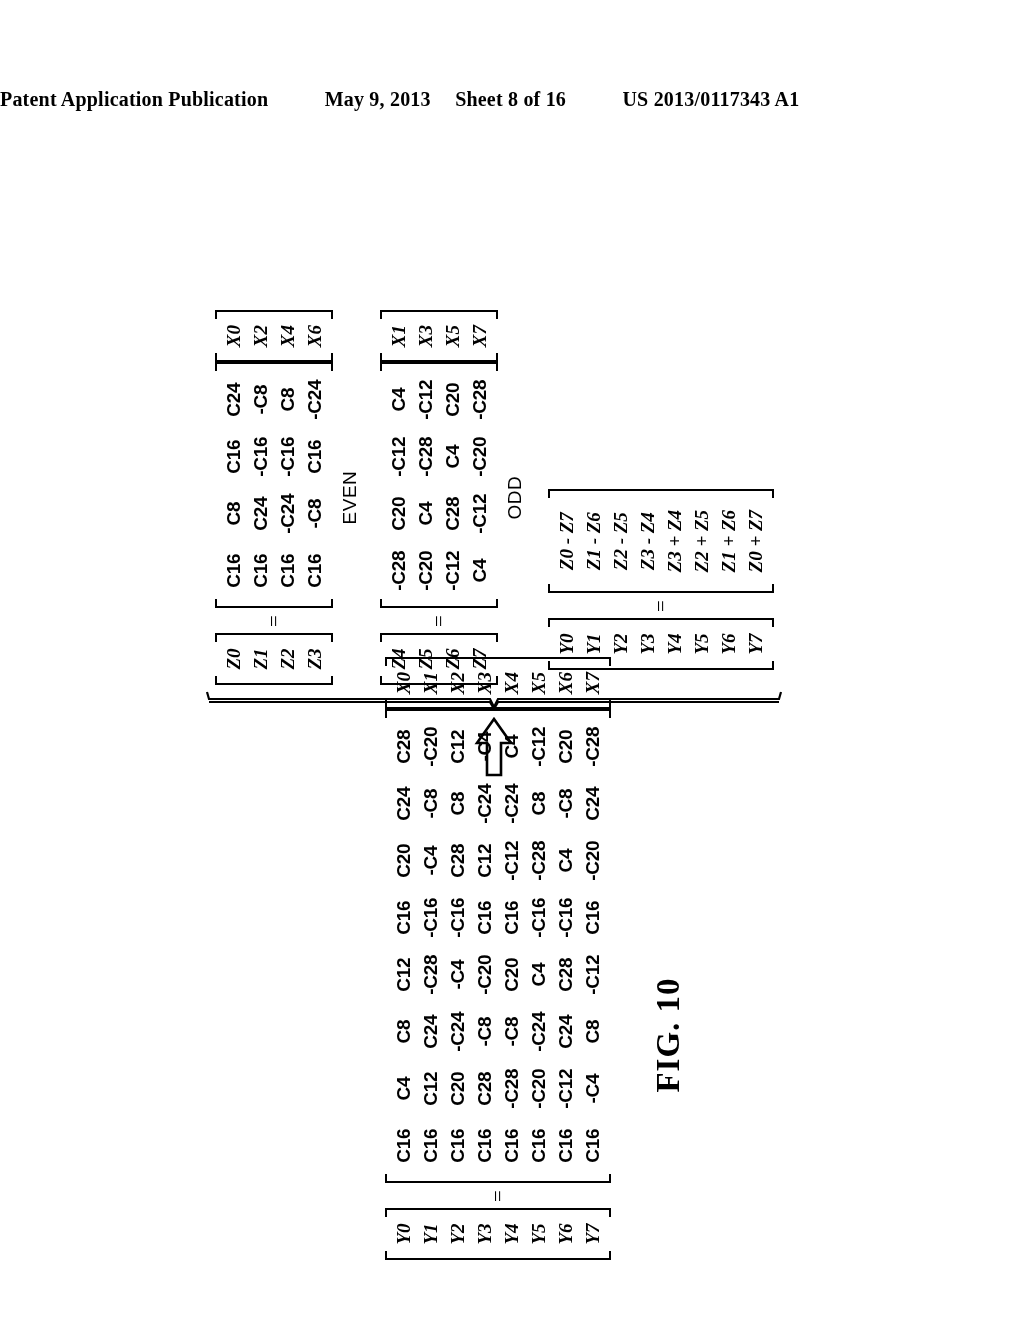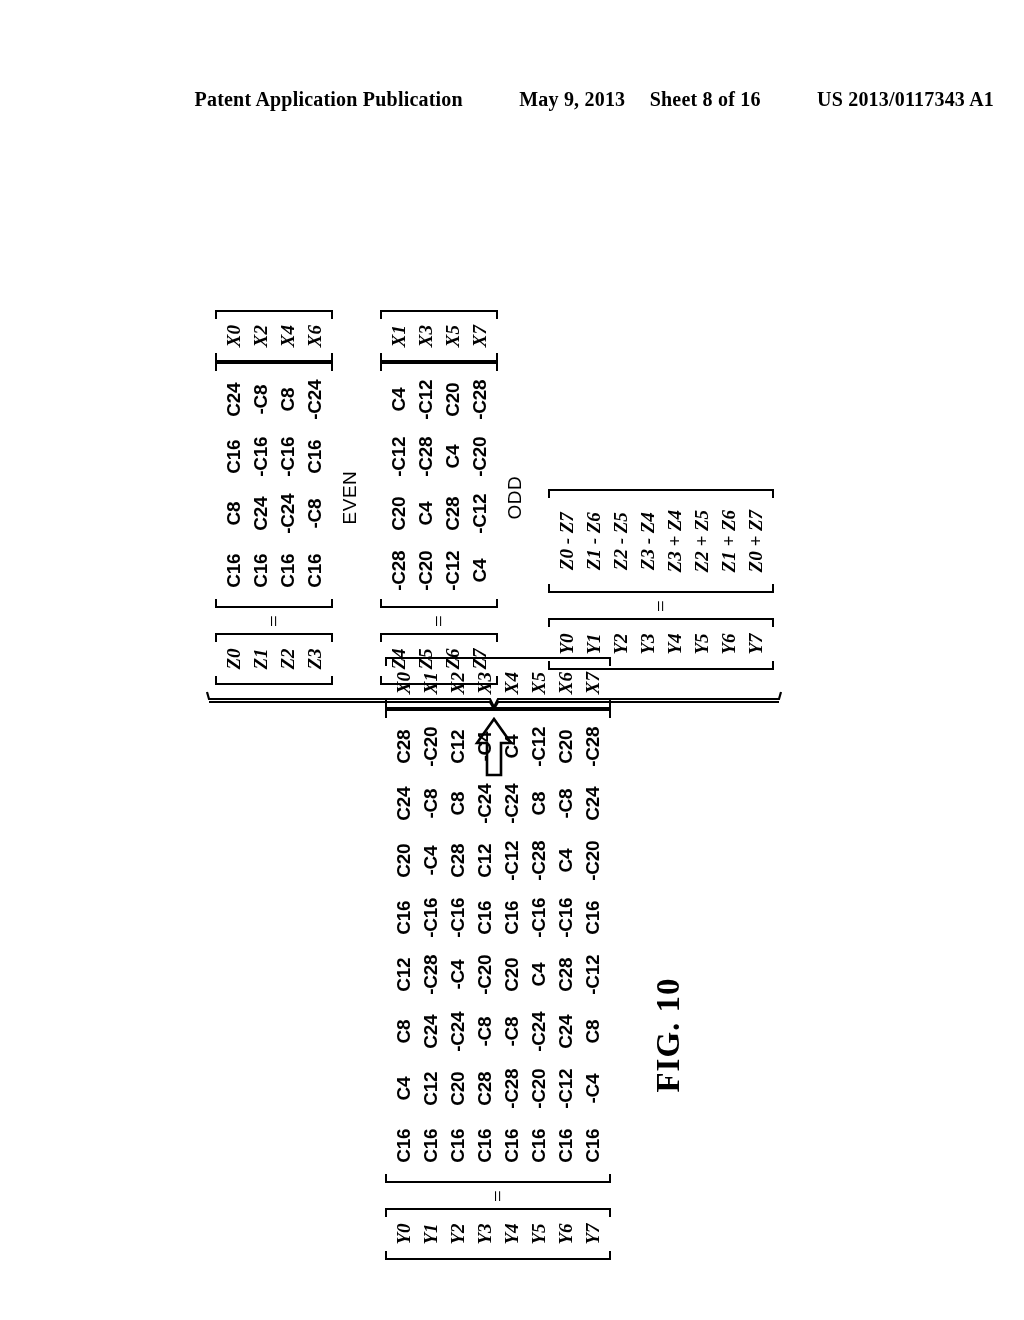--- a/index.html
+++ b/index.html
@@ -13,23 +13,23 @@
     position: relative;
     font-family: "Liberation Serif", serif;
     color: #000000;
     overflow: hidden;
   }
 
   
   #page-header {
     position: absolute;
     top: 88px;
-    left: 8px;
+    left: 0;
     width: 986px;
-    text-align: right;
+    text-align: left;
     font-family: "Liberation Serif", serif;
     font-weight: bold;
     font-size: 20px;
     letter-spacing: 0.2px;
     white-space: nowrap;
   }
   #page-header .hdr-seg { display: inline-block; }
   #page-header .gap-a { display: inline-block; width: 46px; }
   #page-header .gap-b { display: inline-block; width: 14px; }
   #page-header .gap-c { display: inline-block; width: 46px; }

